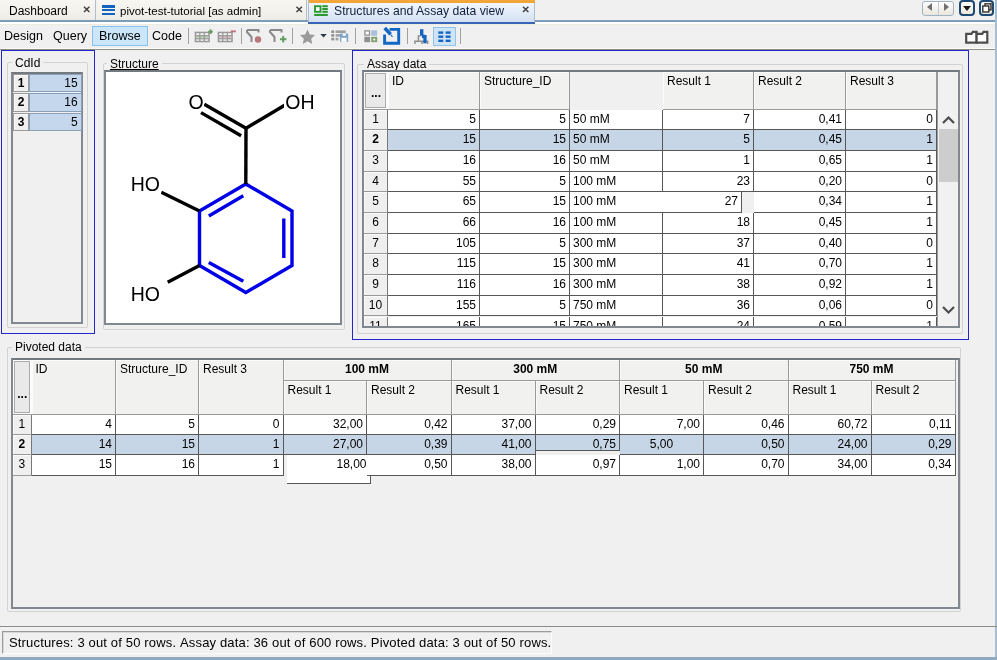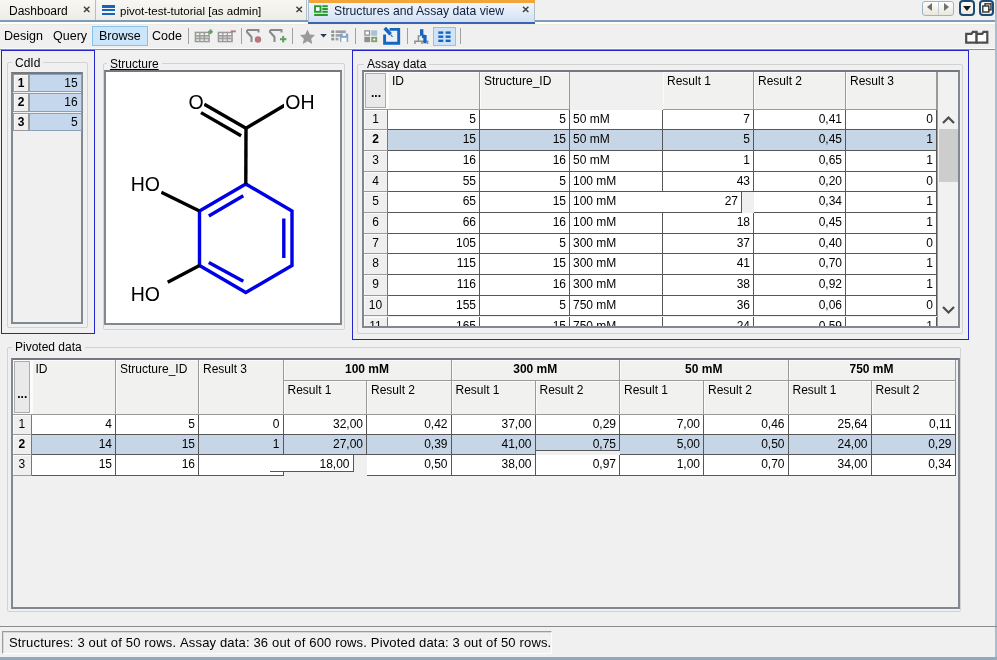--- a/index.html
+++ b/index.html
@@ -248,21 +248,21 @@
       <div class="abs dc dl" style="left:206px;top:0;width:93px;height:20.7px;line-height:19.7px;">50 mM</div>
       <div class="abs dc num" style="left:299px;top:0;width:91px;height:20.7px;line-height:19.7px;">1</div>
       <div class="abs dc num" style="left:390px;top:0;width:92px;height:20.7px;line-height:19.7px;">0,65</div>
       <div class="abs dc num" style="left:482px;top:0;width:91px;height:20.7px;line-height:19.7px;">1</div>
     </div>
     <div class="abs" style="left:0;top:99.60000000000001px;width:573px;height:20.7px;">
       <div class="abs rh" style="left:0;top:0;width:24px;height:20.7px;line-height:19.7px;">4</div>
       <div class="abs dc num" style="left:24px;top:0;width:92px;height:20.7px;line-height:19.7px;">55</div>
       <div class="abs dc num" style="left:116px;top:0;width:90px;height:20.7px;line-height:19.7px;">5</div>
       <div class="abs dc dl" style="left:206px;top:0;width:93px;height:20.7px;line-height:19.7px;">100 mM</div>
-      <div class="abs dc num" style="left:299px;top:0;width:91px;height:20.7px;line-height:19.7px;">43</div>
+      <div class="abs dc num" style="left:299px;top:0;width:91px;height:20.7px;line-height:19.7px;">23</div>
       <div class="abs dc num" style="left:390px;top:0;width:92px;height:20.7px;line-height:19.7px;">0,20</div>
       <div class="abs dc num" style="left:482px;top:0;width:91px;height:20.7px;line-height:19.7px;">0</div>
     </div>
     <div class="abs" style="left:0;top:120.30000000000001px;width:573px;height:20.7px;">
       <div class="abs rh" style="left:0;top:0;width:24px;height:20.7px;line-height:19.7px;">5</div>
       <div class="abs dc num" style="left:24px;top:0;width:92px;height:20.7px;line-height:19.7px;">65</div>
       <div class="abs dc num" style="left:116px;top:0;width:90px;height:20.7px;line-height:19.7px;">15</div>
       <div class="abs dc dl" style="left:206px;top:0;width:93px;height:20.7px;line-height:19.7px;">100 mM</div>
       <div class="abs dc num" style="left:287px;top:0;width:91px;height:20.7px;line-height:19.7px;">27</div>
       <div class="abs dc num" style="left:390px;top:0;width:92px;height:20.7px;line-height:19.7px;">0,34</div>
@@ -355,39 +355,39 @@
     <div class="abs rh" style="left:0;top:55.5px;width:18.5px;height:20.2px;line-height:19.2px;">1</div>
     <div class="abs dc num" style="left:18.5px;top:55.5px;width:84.5px;height:20.2px;line-height:19.2px;">4</div>
     <div class="abs dc num" style="left:103.0px;top:55.5px;width:83px;height:20.2px;line-height:19.2px;">5</div>
     <div class="abs dc num" style="left:186.0px;top:55.5px;width:84.5px;height:20.2px;line-height:19.2px;">0</div>
     <div class="abs dc num" style="left:270.5px;top:55.5px;width:83.5px;height:20.2px;line-height:19.2px;">32,00</div>
     <div class="abs dc num" style="left:354.0px;top:55.5px;width:84.5px;height:20.2px;line-height:19.2px;">0,42</div>
     <div class="abs dc num" style="left:438.5px;top:55.5px;width:84px;height:20.2px;line-height:19.2px;">37,00</div>
     <div class="abs dc num" style="left:522.5px;top:55.5px;width:84.5px;height:20.2px;line-height:19.2px;">0,29</div>
     <div class="abs dc num" style="left:607.0px;top:55.5px;width:84px;height:20.2px;line-height:19.2px;">7,00</div>
     <div class="abs dc num" style="left:691.0px;top:55.5px;width:84.5px;height:20.2px;line-height:19.2px;">0,46</div>
-    <div class="abs dc num" style="left:775.5px;top:55.5px;width:83px;height:20.2px;line-height:19.2px;">25,64</div>
+    <div class="abs dc num" style="left:775.5px;top:55.5px;width:83px;height:20.2px;line-height:19.2px;">60,72</div>
     <div class="abs dc num" style="left:858.5px;top:55.5px;width:84px;height:20.2px;line-height:19.2px;">0,11</div>
     <div class="abs rh" style="left:0;top:75.7px;width:18.5px;height:20.2px;line-height:19.2px;font-weight:bold;">2</div>
     <div class="abs dc num sel" style="left:18.5px;top:75.7px;width:84.5px;height:20.2px;line-height:19.2px;">14</div>
     <div class="abs dc num sel" style="left:103.0px;top:75.7px;width:83px;height:20.2px;line-height:19.2px;">15</div>
     <div class="abs dc num sel" style="left:186.0px;top:75.7px;width:84.5px;height:20.2px;line-height:19.2px;">1</div>
     <div class="abs dc num sel" style="left:270.5px;top:75.7px;width:83.5px;height:20.2px;line-height:19.2px;">27,00</div>
     <div class="abs dc num sel" style="left:354.0px;top:75.7px;width:84.5px;height:20.2px;line-height:19.2px;">0,39</div>
     <div class="abs dc num sel" style="left:438.5px;top:75.7px;width:84px;height:20.2px;line-height:19.2px;">41,00</div>
     <div class="abs dc num sel" style="left:522.5px;top:75.7px;width:84.5px;height:16px;line-height:19.2px;">0,75</div>
-    <div class="abs dc num sel" style="left:607.0px;top:75.7px;width:84px;height:20.2px;line-height:19.2px;">5,00</div>
+    <div class="abs dc num sel" style="left:607.0px;top:75.7px;width:84px;height:20.2px;line-height:19.2px;text-align:center;">5,00</div>
     <div class="abs dc num sel" style="left:691.0px;top:75.7px;width:84.5px;height:20.2px;line-height:19.2px;">0,50</div>
     <div class="abs dc num sel" style="left:775.5px;top:75.7px;width:83px;height:20.2px;line-height:19.2px;">24,00</div>
     <div class="abs dc num sel" style="left:858.5px;top:75.7px;width:84px;height:20.2px;line-height:19.2px;">0,29</div>
     <div class="abs rh" style="left:0;top:95.9px;width:18.5px;height:20.2px;line-height:19.2px;">3</div>
     <div class="abs dc num" style="left:18.5px;top:95.9px;width:84.5px;height:20.2px;line-height:19.2px;">15</div>
     <div class="abs dc num" style="left:103.0px;top:95.9px;width:83px;height:20.2px;line-height:19.2px;">16</div>
     <div class="abs dc num" style="left:186.0px;top:95.9px;width:84.5px;height:20.2px;line-height:19.2px;">1</div>
-    <div class="abs dc num" style="left:257px;top:95.9px;width:83.5px;height:17px;line-height:19.2px;">18,00</div>
+    <div class="abs dc num" style="left:274px;top:95.9px;width:83.5px;height:29px;line-height:19.2px;">18,00</div>
     <div class="abs dc num" style="left:354.0px;top:95.9px;width:84.5px;height:20.2px;line-height:19.2px;">0,50</div>
     <div class="abs dc num" style="left:438.5px;top:95.9px;width:84px;height:20.2px;line-height:19.2px;">38,00</div>
     <div class="abs dc num" style="left:522.5px;top:95.9px;width:84.5px;height:20.2px;line-height:19.2px;">0,97</div>
     <div class="abs dc num" style="left:607.0px;top:95.9px;width:84px;height:20.2px;line-height:19.2px;">1,00</div>
     <div class="abs dc num" style="left:691.0px;top:95.9px;width:84.5px;height:20.2px;line-height:19.2px;">0,70</div>
     <div class="abs dc num" style="left:775.5px;top:95.9px;width:83px;height:20.2px;line-height:19.2px;">34,00</div>
     <div class="abs dc num" style="left:858.5px;top:95.9px;width:84px;height:20.2px;line-height:19.2px;">0,34</div>
   </div>
 
 <div class="abs" style="left:2px;top:630.5px;width:550px;height:23.5px;background:#f0f0f0;border:1px solid #9b9b9b;border-bottom-color:#fdfdfd;border-right-color:#fdfdfd;box-shadow:inset 1px 1px 0 #d8d8d8;"></div>

